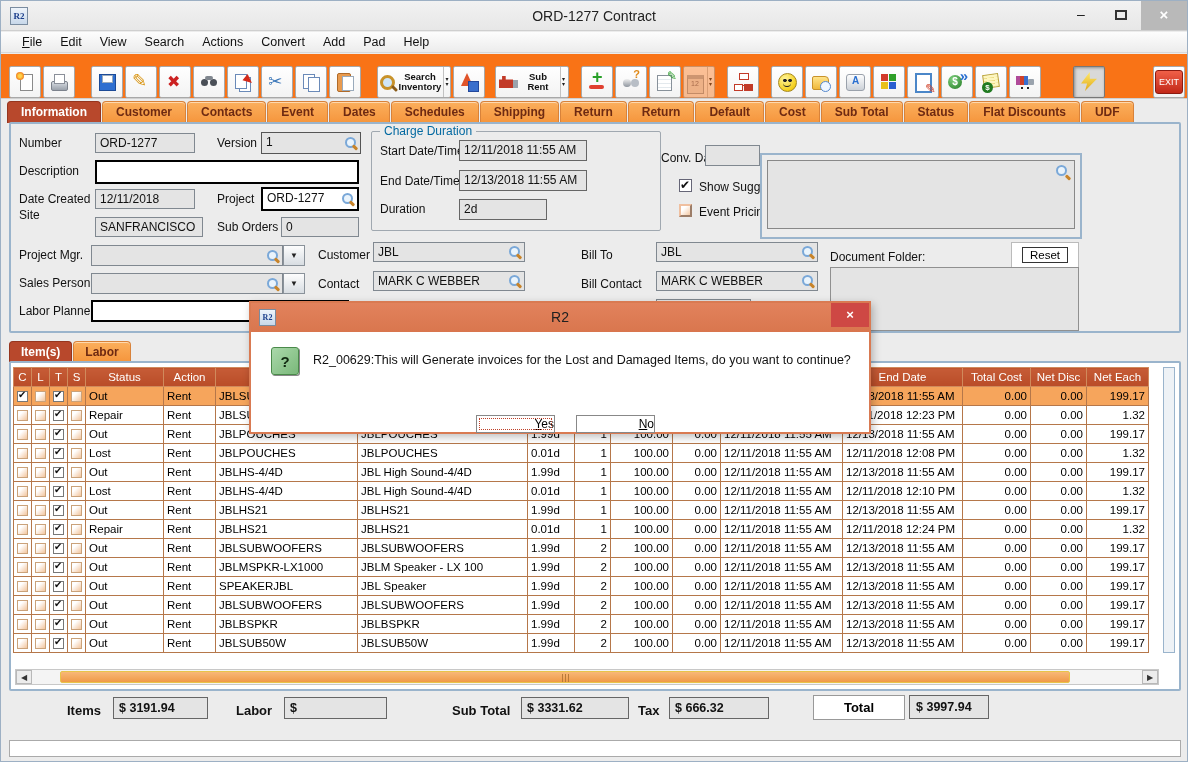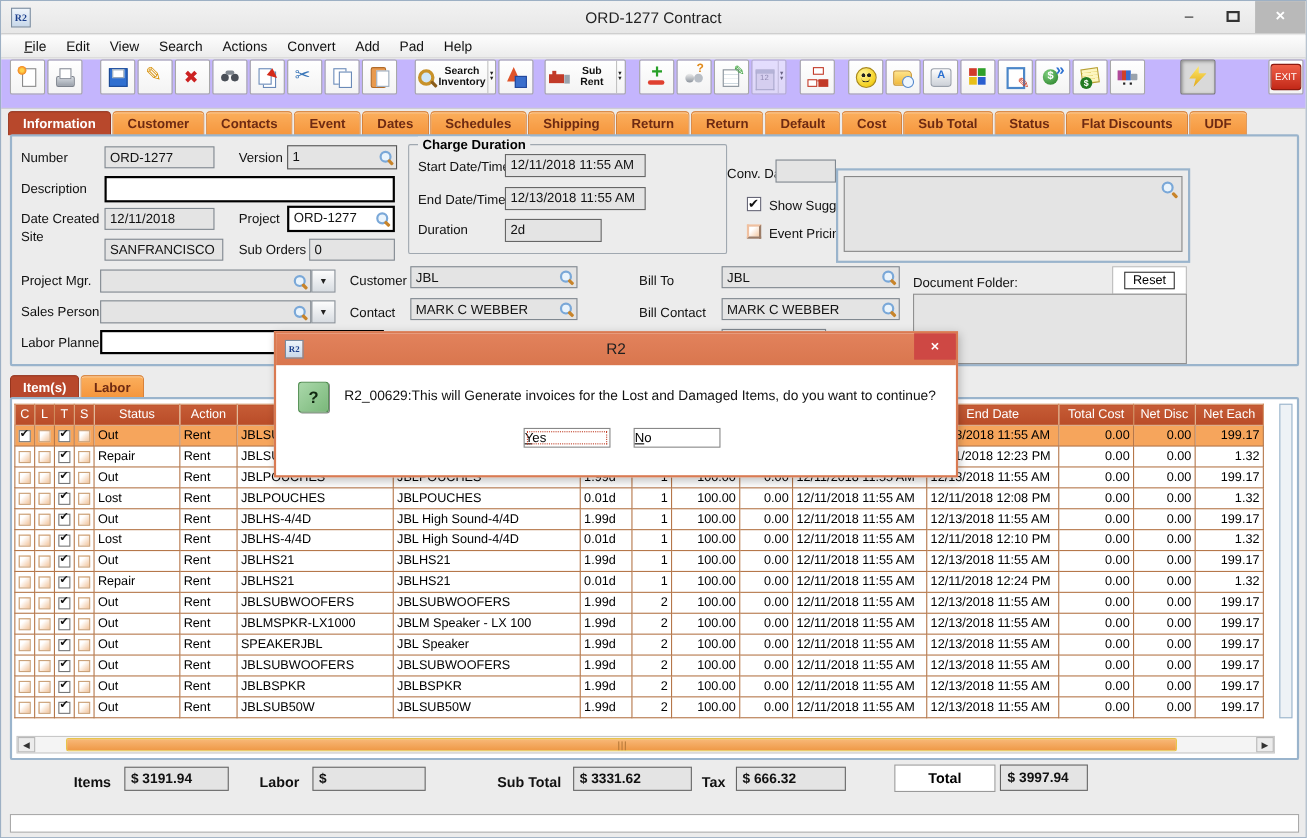--- a/index.html
+++ b/index.html
@@ -12,21 +12,21 @@
 .wc{position:absolute;right:0;top:0;height:29px;display:flex}
 .wc .min{width:40px;text-align:center;line-height:26px;color:#222;font-size:14px}
 .wc .max{width:40px;position:relative}
 .wc .max i{position:absolute;left:14px;top:9px;width:12px;height:10px;border:2px solid #333}
 .wc .close{width:46px;background:#b9b9b9;color:#fff;text-align:center;line-height:28px;font-size:15px;font-weight:bold}
 
 .menubar{position:absolute;left:0;top:31px;width:100%;height:21px;background:linear-gradient(#fdfdfd,#ececec);border-bottom:1px solid #d8d8d8;display:flex;align-items:center;padding-left:12px;gap:0}
 .menu-item{display:inline-block;padding:2px 9px;font-size:12.5px;color:#111}
 .menu-item.m::first-letter{text-decoration:underline}
 
-.toolbar{position:absolute;left:0;top:53px;width:100%;height:45px;background:#c4b5fd;border-bottom:1px solid #cfcfcf;display:flex;align-items:flex-start;padding-left:8px}
+.toolbar{position:absolute;left:0;top:53px;width:100%;height:45px;background:#f97316;border-bottom:1px solid #cfcfcf;display:flex;align-items:flex-end;padding-left:8px}
 .tb{height:32px;min-width:32px;background:linear-gradient(#ffffff,#f3f3f3);border:1px solid #a8a8a8;border-radius:2px;margin-right:2px;display:flex;align-items:center;justify-content:center;padding:0 2px;position:relative}
 .tb.pressed{background:#d9d9d9;border:1px solid #777;box-shadow:inset 1px 1px 3px rgba(0,0,0,.35)}
 .tb.disabled{opacity:.55}
 .tblbl{font-size:9.5px;font-weight:bold;color:#111;line-height:10px;width:46px;text-align:center}
 .tb .dd{font-size:6px;line-height:5px;color:#222;padding:0 1px;border-left:1px solid #c2c2c2;margin-left:2px;align-self:stretch;display:flex;flex-direction:column;justify-content:center}
 .tb.exitbtn .exitlbl{background:linear-gradient(#f06048,#c22818);border:1px solid #8c1a10;border-radius:3px;color:#fff;font-size:9px;font-weight:normal;padding:6px 3px}
 
 .i{position:relative;width:20px;height:20px;display:block;flex:none}
 .i.doc-new::before{content:"";position:absolute;left:5px;top:2px;width:11px;height:15px;background:#fff;border:1px solid #8a8a8a}
 .i.doc-new::after{content:"";position:absolute;left:1px;top:0;width:8px;height:8px;border-radius:50%;background:radial-gradient(circle,#ffd24a 25%,#f07818 75%)}
@@ -87,21 +87,21 @@
 #info-panel{left:8px;top:121px;width:1172px;height:211px}
 .lbl{position:absolute;font-size:12px;color:#111;white-space:nowrap}
 .fld{position:absolute;background:#e4e4e4;border:1px solid #808890;font-size:12px;color:#111;padding:2px 16px 2px 4px;white-space:nowrap;overflow:hidden}
 .fld.plain{padding-right:4px}
 .fld.white{background:#fff;border:2px solid #000}
 .fld .mag{position:absolute;right:2px;top:50%;margin-top:-7px;width:14px;height:14px}
 .mag::before{content:"";position:absolute;left:1px;top:1px;width:7px;height:7px;border:2px solid #7aa8d8;border-radius:50%;background:#eaf4fc}
 .mag::after{content:"";position:absolute;right:0;bottom:1px;width:6px;height:3px;background:#c8842a;border-radius:1px;transform:rotate(45deg)}
 .ddbtn{position:absolute;background:linear-gradient(#fdfdfd,#d8dde2);border:1px solid #8a929a;text-align:center;font-size:8px;color:#222;line-height:19px}
 .group{position:absolute;border:1px solid #a0a8b0;border-radius:2px}
-.group .gtitle{position:absolute;left:8px;top:-8px;background:#ececec;padding:0 4px;font-size:12px;font-weight:bold;color:#000000}
+.group .gtitle{position:absolute;left:8px;top:-8px;background:#ececec;padding:0 4px;font-size:12px;font-weight:normal;color:#0369a1}
 .fcb{position:absolute;width:13px;height:13px;border:2px outset #f0c0a0;background:linear-gradient(135deg,#fff 30%,#f4c9a4)}
 .fcb.on{background:#fff;border:1px solid #667}
 .fcb.on::before{content:"✔";position:absolute;left:0px;top:-2px;font-size:12px;color:#111}
 
 .ctabrow{position:absolute;display:flex;align-items:flex-end}
 #comments-box{position:absolute;background:#ececec;border:2px solid #9ab4cc}
 #comments-inner{position:absolute;left:5px;top:5px;right:5px;bottom:8px;background:#e4e4e4;border:1px solid #888}
 #comments-inner .mag{position:absolute;right:3px;top:3px;width:16px;height:16px}
 #doc-box{position:absolute;background:#e4e4e4;border:1px solid #909090}
 #reset-wrap{position:absolute;background:#fff;border:1px solid #bbb;display:flex;align-items:center;justify-content:center}
@@ -128,21 +128,21 @@
 #total-label-box{position:absolute;background:#fff;border:1px solid #999;text-align:center;font-size:13px;font-weight:bold;padding:4px 0}
 #statusbar{position:absolute;left:8px;top:739px;width:1172px;height:17px;background:#fff;border:1px solid #aaa}
 
 #dialog{position:absolute;left:248px;top:300px;width:622px;height:133px;background:#fff;border:2px solid #d97a52;z-index:50;box-shadow:2px 3px 8px rgba(0,0,0,.25)}
 #dialog .dtitle{position:absolute;left:0;top:0;width:100%;height:29px;background:linear-gradient(#e2825c,#d9764e)}
 #dialog .dtitle .dtext{position:absolute;width:100%;text-align:center;line-height:29px;font-size:14px;color:#202020}
 #dialog .dlogo{position:absolute;left:8px;top:6px;width:17px;height:17px;background:linear-gradient(#eef4fb,#c8d8ea);border:1px solid #7a8ca0;color:#1c3f8c;font-size:8px;font-weight:bold;text-align:center;line-height:16px;font-family:"Liberation Serif",serif}
 #dialog .dclose{position:absolute;right:0;top:0;width:38px;height:24px;background:#ce4844;color:#fff;text-align:center;line-height:23px;font-size:13px;font-weight:bold}
 #qicon{position:absolute;left:20px;top:44px;width:28px;height:28px;background:linear-gradient(135deg,#aad8aa,#7ab87a);border:1px solid #4a8a4a;border-radius:3px;text-align:center;line-height:27px;font-size:15px;font-weight:bold;color:#102810;box-shadow:1px 1px 0 #888}
 #dmsg{position:absolute;left:62px;top:50px;right:14px;font-size:12.5px;color:#111}
-.dlg-btn{position:absolute;top:86px;width:79px;height:18px;background:#fff;border:1px solid #888;font-size:12px;text-align:left}
+.dlg-btn{position:absolute;top:112px;width:79px;height:18px;background:#fff;border:1px solid #888;font-size:12px;text-align:right}
 .dlg-btn span{display:block;line-height:16px}
 .dlg-btn span::first-letter{text-decoration:underline}
 .dlg-btn.focused{outline:1px dotted #c04028;outline-offset:-4px}
 </style>
 </head>
 <body>
 
 <div id="win">
 
   <div class="titlebar">

